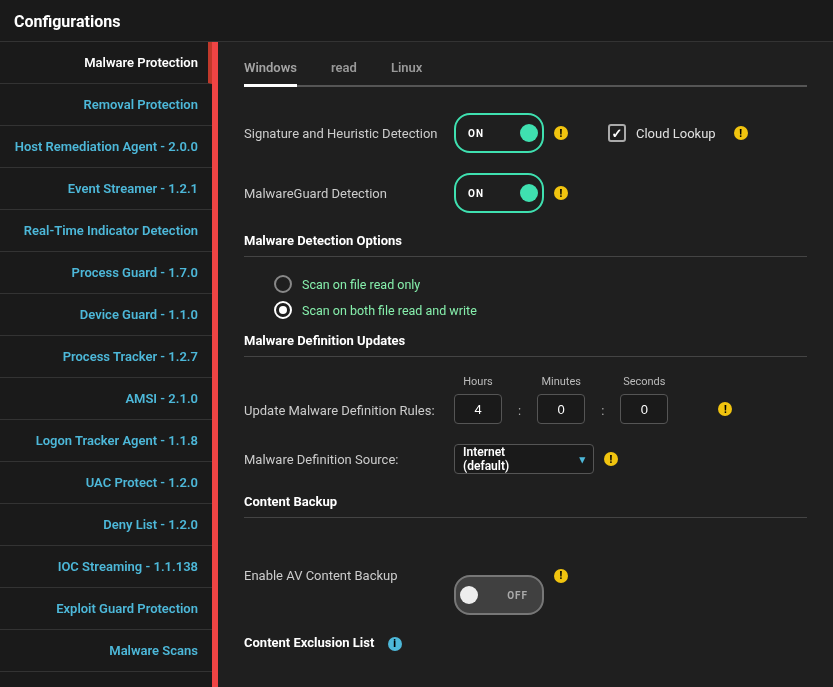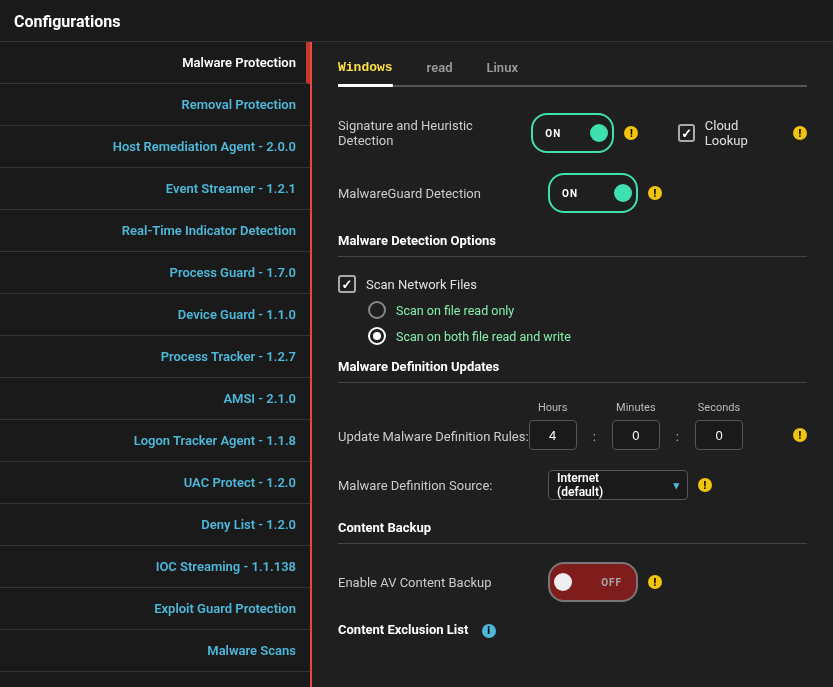--- a/index.html
+++ b/index.html
@@ -18,23 +18,23 @@
     color: #fff;
     padding: 12px 14px 10px;
     background: #1a1a1a;
   }
   .layout {
     display: flex;
     height: calc(100% - 40px);
     border-top: 1px solid #333;
   }
   .sidebar {
-    width: 312px;
-    background: #1a1a1a;
-    border-right: 2px solid #ef4444;
+    width: 218px;
+    background: #1a1a1a;
+    border-right: 6px solid #ef4444;
     overflow-y: auto;
   }
   .sidebar-item {
     display: block;
     text-align: right;
     padding: 13px 14px;
     border-bottom: 1px solid #333;
     color: #4db8d9;
     font-weight: 600;
     font-size: 13px;
@@ -64,22 +64,21 @@
     margin-bottom: 26px;
   }
   .tab {
     padding-bottom: 10px;
     font-weight: 600;
     color: #999;
     cursor: pointer;
     position: relative;
   }
   .tab.active {
-    color: #fde047;
-    font-family: Liberation Mono, monospace;
+    color: #a3a3a3;
   }
   .tab.active::after {
     content: "";
     position: absolute;
     left: 0; right: 0; bottom: -2px;
     height: 3px;
     background: #fff;
   }
   .row {
     display: flex;
@@ -105,21 +104,22 @@
     border-radius: 16px;
     border: 2px solid #3fe0b0;
     background: #1f1f1f;
     display: flex;
     align-items: center;
     position: relative;
     cursor: pointer;
   }
   .toggle.off {
     border-color: #777;
-    background: #7f1d1d;
+    background: #404040;
+    margin-top: 39px;
   }
   .toggle .knob {
     width: 18px; height: 18px;
     border-radius: 50%;
     background: #3fe0b0;
     position: absolute;
   }
   .toggle.on .knob { right: 4px; }
   .toggle.off .knob { left: 4px; background: #eee; }
   .toggle .txt {
@@ -290,24 +290,20 @@
       <span class="row-label">MalwareGuard Detection</span>
       <div class="toggle on">
         <span class="txt">ON</span>
         <span class="knob"></span>
       </div>
       <span class="info-icon">!</span>
     </div>
 
     <div class="section-head">Malware Detection Options</div>
 
-    <div class="checkbox-wrap" style="margin-bottom:8px;">
-      <span class="checkbox checked"></span>
-      <span>Scan Network Files</span>
-    </div>
 
     <div class="radio-group">
       <div class="radio-row">
         <span class="radio"></span>
         <span>Scan on file read only</span>
       </div>
       <div class="radio-row">
         <span class="radio selected"></span>
         <span>Scan on both file read and write</span>
       </div>

